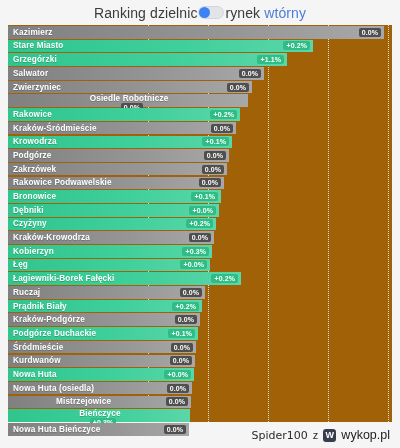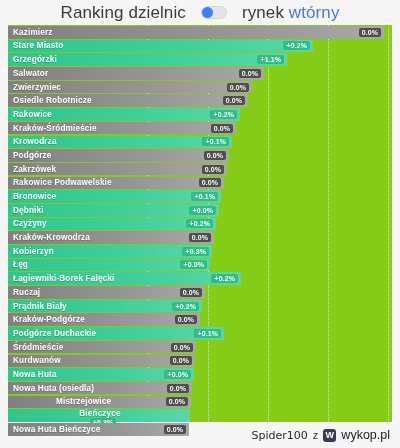--- a/index.html
+++ b/index.html
@@ -20,23 +20,23 @@
     position: relative;
     background: #f5f5f5;
   }
 
   
   .header {
     height: 25px;
     display: flex;
     align-items: center;
     justify-content: center;
-    gap: 15px;
+    gap: 1px;
     background: #f5f5f5;
-    font-size: 17px;
+    font-size: 14px;
     color: #3b3b3b;
     letter-spacing: 0.1px;
   }
   .header-title { white-space: nowrap; }
   .toggle {
     width: 26px;
     height: 13px;
     border-radius: 7px;
     background: #e2e4e8;
     border: 1px solid #d2d5da;
@@ -53,21 +53,21 @@
     border-radius: 50%;
     background: #3b82f6;
   }
   .header-right { white-space: nowrap; }
   .accent { color: #4a7dd8; }
 
   
   .chart {
     position: relative;
     margin: 0 8px;
-    background: #84cc16;
+    background: #a16207;
     box-sizing: border-box;
     padding-top: 1px;
     height: 397px;
   }
   .gridlines {
     position: absolute;
     inset: 0;
     pointer-events: none;
     z-index: 0;
   }
@@ -208,21 +208,21 @@
             <span class="bar-value">0.0%</span>
           </div>
         </div>
         <div class="row">
           <div class="bar zero" style="width: 244px;">
             <span class="bar-label">Zwierzyniec</span>
             <span class="bar-value">0.0%</span>
           </div>
         </div>
         <div class="row">
-          <div class="bar zero" style="width: 240px;">
+          <div class="bar zero" style="width: 240px; flex-direction: column;">
             <span class="bar-label">Osiedle Robotnicze</span>
             <span class="bar-value">0.0%</span>
           </div>
         </div>
         <div class="row">
           <div class="bar pos" style="width: 232px;">
             <span class="bar-label">Rakowice</span>
             <span class="bar-value">+0.2%</span>
           </div>
         </div>
@@ -310,21 +310,21 @@
             <span class="bar-value">+0.2%</span>
           </div>
         </div>
         <div class="row">
           <div class="bar zero" style="width: 192px; text-align: right;">
             <span class="bar-label">Kraków-Podgórze</span>
             <span class="bar-value">0.0%</span>
           </div>
         </div>
         <div class="row">
-          <div class="bar pos" style="width: 216px;">
+          <div class="bar pos" style="width: 190px;">
             <span class="bar-label">Podgórze Duchackie</span>
             <span class="bar-value">+0.1%</span>
           </div>
         </div>
         <div class="row">
           <div class="bar zero" style="width: 188px;">
             <span class="bar-label">Śródmieście</span>
             <span class="bar-value">0.0%</span>
           </div>
         </div>

